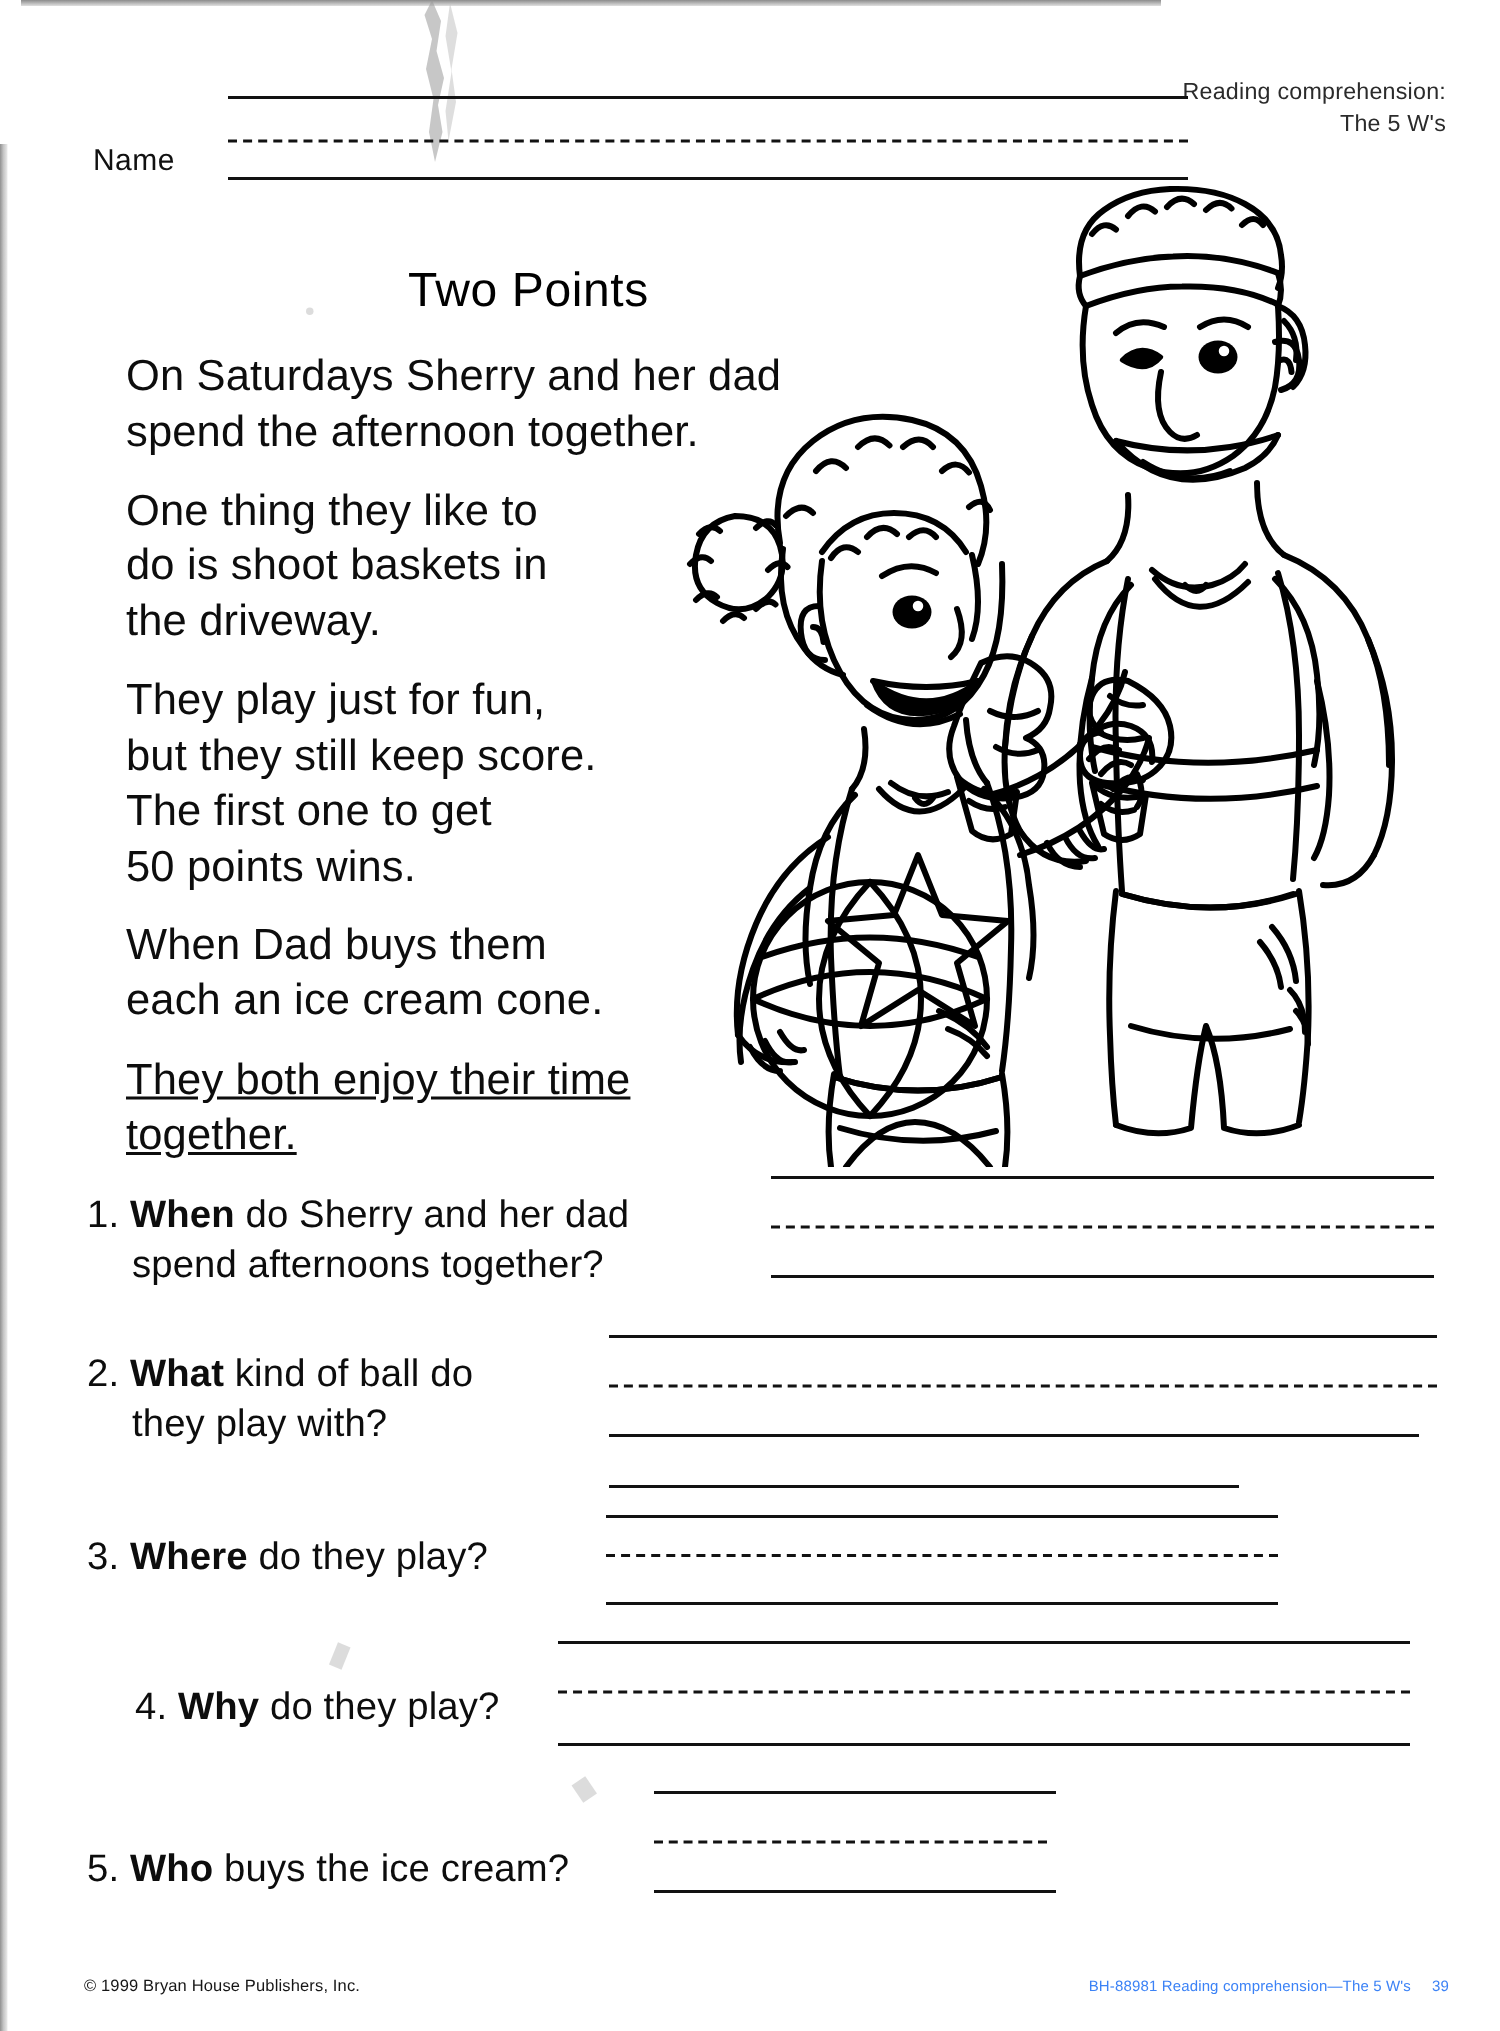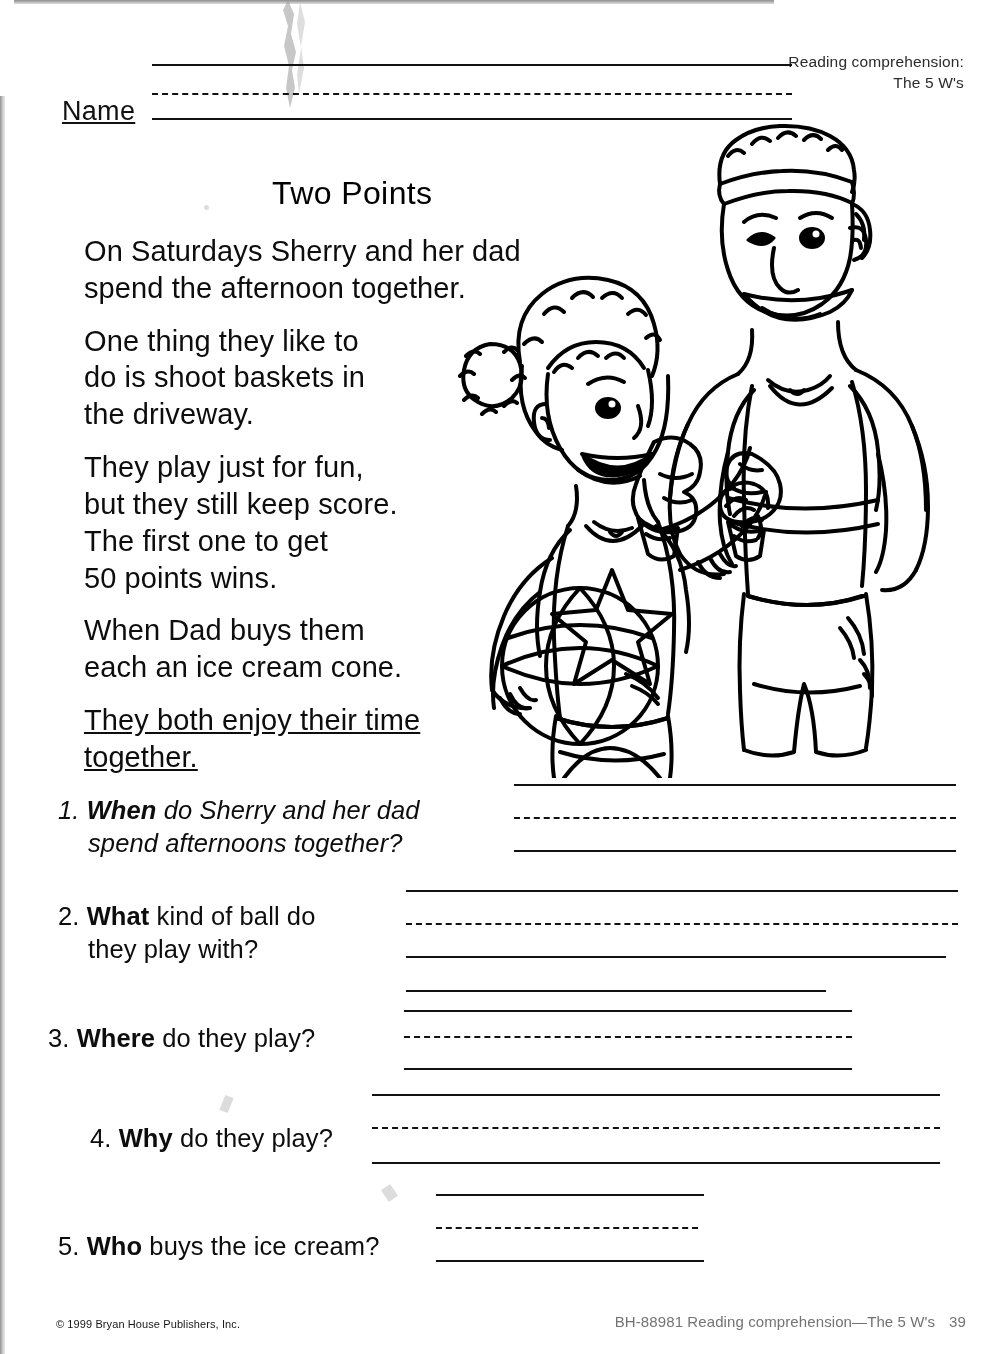--- a/index.html
+++ b/index.html
@@ -68,24 +68,23 @@
   }
   .rule.dashed {
     border-top: 0;
     border-bottom: 2.6px dashed #121212;
     height: 0;
   }
   .name-label {
     position: absolute;
     left: 62px;
     top: 96px;
-    font-size: 27px;
+    font-size: 20px;
     letter-spacing: .3px;
     color: #111;
-    text-decoration: underline;
   }
 
   
   .story-title {
     position: absolute;
     left: 272px;
     top: 175px;
     font-size: 32px;
     letter-spacing: .4px;
     color: #000;
@@ -122,23 +121,23 @@
     left: 56px;
     bottom: 24px;
     font-size: 11px;
     letter-spacing: .1px;
     color: #161616;
   }
   .footer-right {
     position: absolute;
     right: 34px;
     bottom: 24px;
-    font-size: 15px;
+    font-size: 10px;
     letter-spacing: .1px;
-    color: #737373;
+    color: #3b82f6;
     white-space: nowrap;
   }
   .footer-right .pg { margin-left: 14px; }
 
   
   #illo {
     position: absolute;
     left: 452px;
     top: 118px;
     width: 520px;
@@ -380,21 +379,21 @@
 
       <g>
         <path d="M202 324 q20 -10 36 2 q14 10 10 28 q-2 14 -16 20 q14 6 12 22 q-2 16 -22 18 q-22 2 -34 -12 q-12 -16 -4 -36 q6 -18 18 -42 Z"></path>
         <path d="M208 356 q16 8 32 0 M212 380 q14 8 28 2"></path>
         <path d="M186 400 q18 16 40 10 l-4 28 q-14 8 -26 -2 Z"></path>
         <path d="M194 416 q12 8 24 4"></path>
       </g>
     </svg>
   </div>
 
-  <div class="q" style="left:58px;top:794px;width:440px;font-style:italic;">
+  <div class="q" style="left:58px;top:794px;width:440px;">
     <span>1.</span>
     <b>When</b><span> do Sherry and her dad</span>
     <span class="l2">spend afternoons together?</span>
   </div>
   <div class="rule-group" style="left:514px;top:782px;width:442px;height:80px;">
     <div class="rule" style="top:2px;width:442px;"></div>
     <div class="rule dashed" style="top:35px;width:442px;"></div>
     <div class="rule" style="top:68px;width:442px;"></div>
   </div>
 
@@ -403,21 +402,21 @@
     <b>What</b><span> kind of ball do</span>
     <span class="l2">they play with?</span>
   </div>
   <div class="rule-group" style="left:406px;top:888px;width:552px;height:112px;">
     <div class="rule" style="top:2px;width:552px;"></div>
     <div class="rule dashed" style="top:35px;width:552px;"></div>
     <div class="rule" style="top:68px;width:540px;"></div>
     <div class="rule" style="top:102px;width:420px;"></div>
   </div>
 
-  <div class="q" style="left:48px;top:1022px;width:350px;">
+  <div class="q" style="left:58px;top:1022px;width:350px;">
     <span>3.</span>
     <b>Where</b><span> do they play?</span>
   </div>
   <div class="rule-group" style="left:404px;top:1008px;width:448px;height:80px;">
     <div class="rule" style="top:2px;width:448px;"></div>
     <div class="rule dashed" style="top:28px;width:448px;"></div>
     <div class="rule" style="top:60px;width:448px;"></div>
   </div>
 
   <div class="q" style="left:58px;top:1122px;width:330px;margin-left:32px;">

